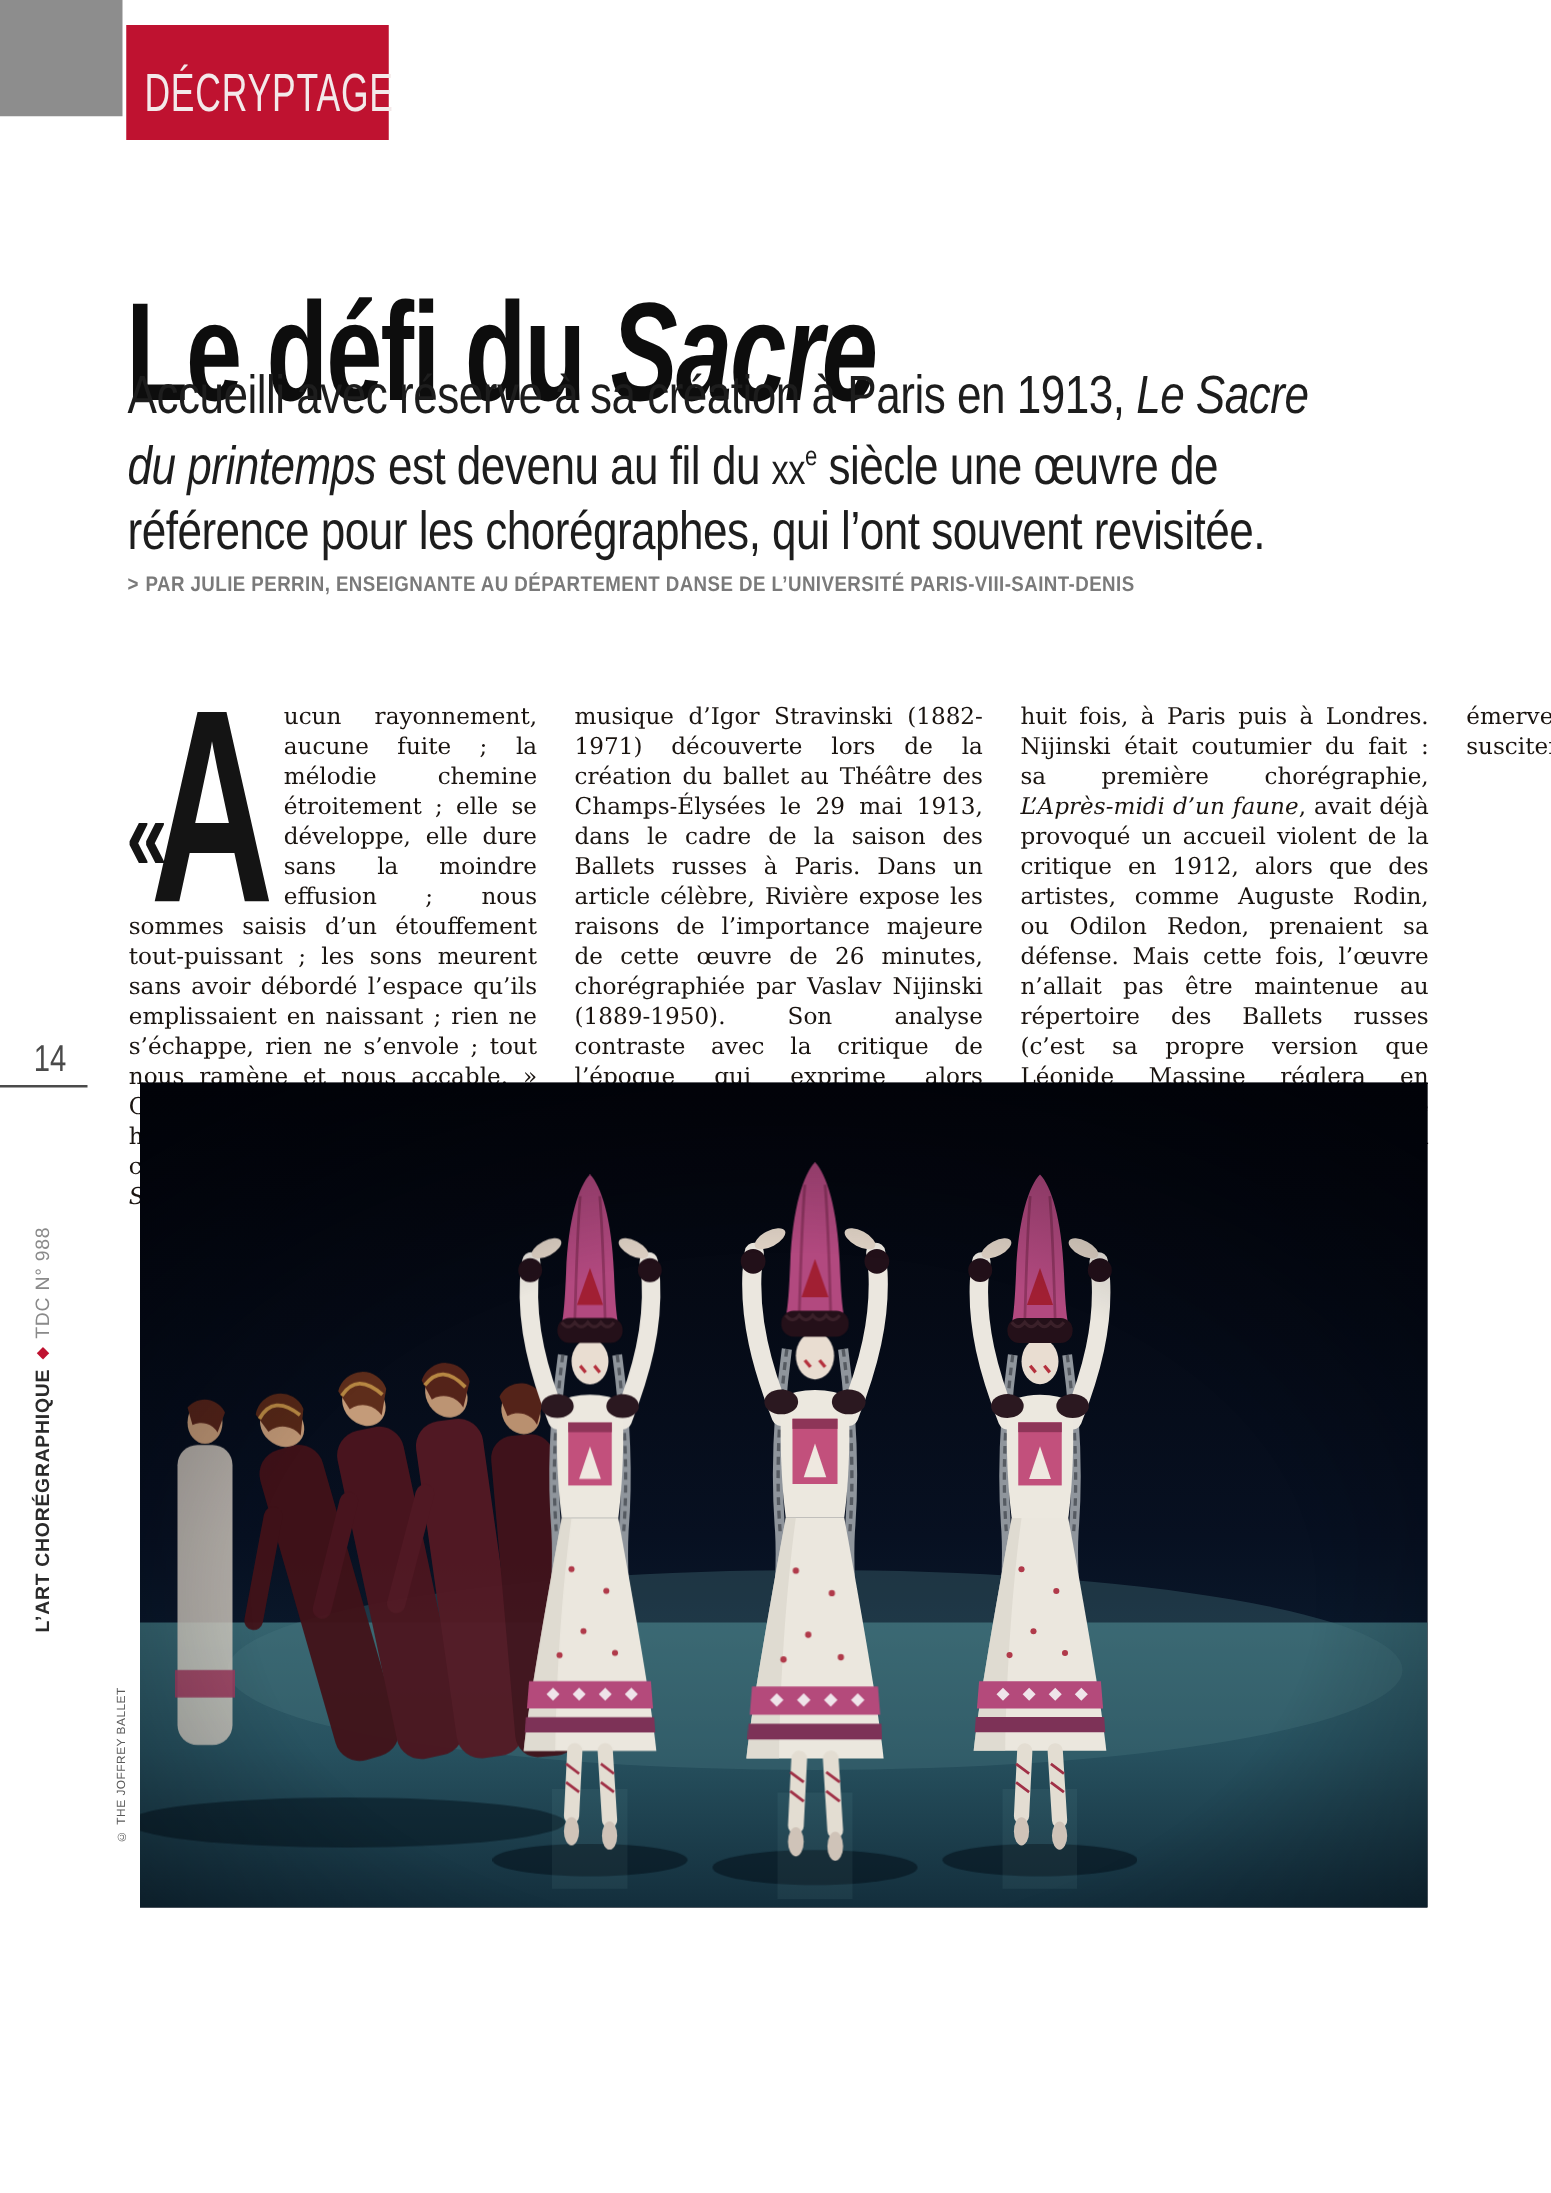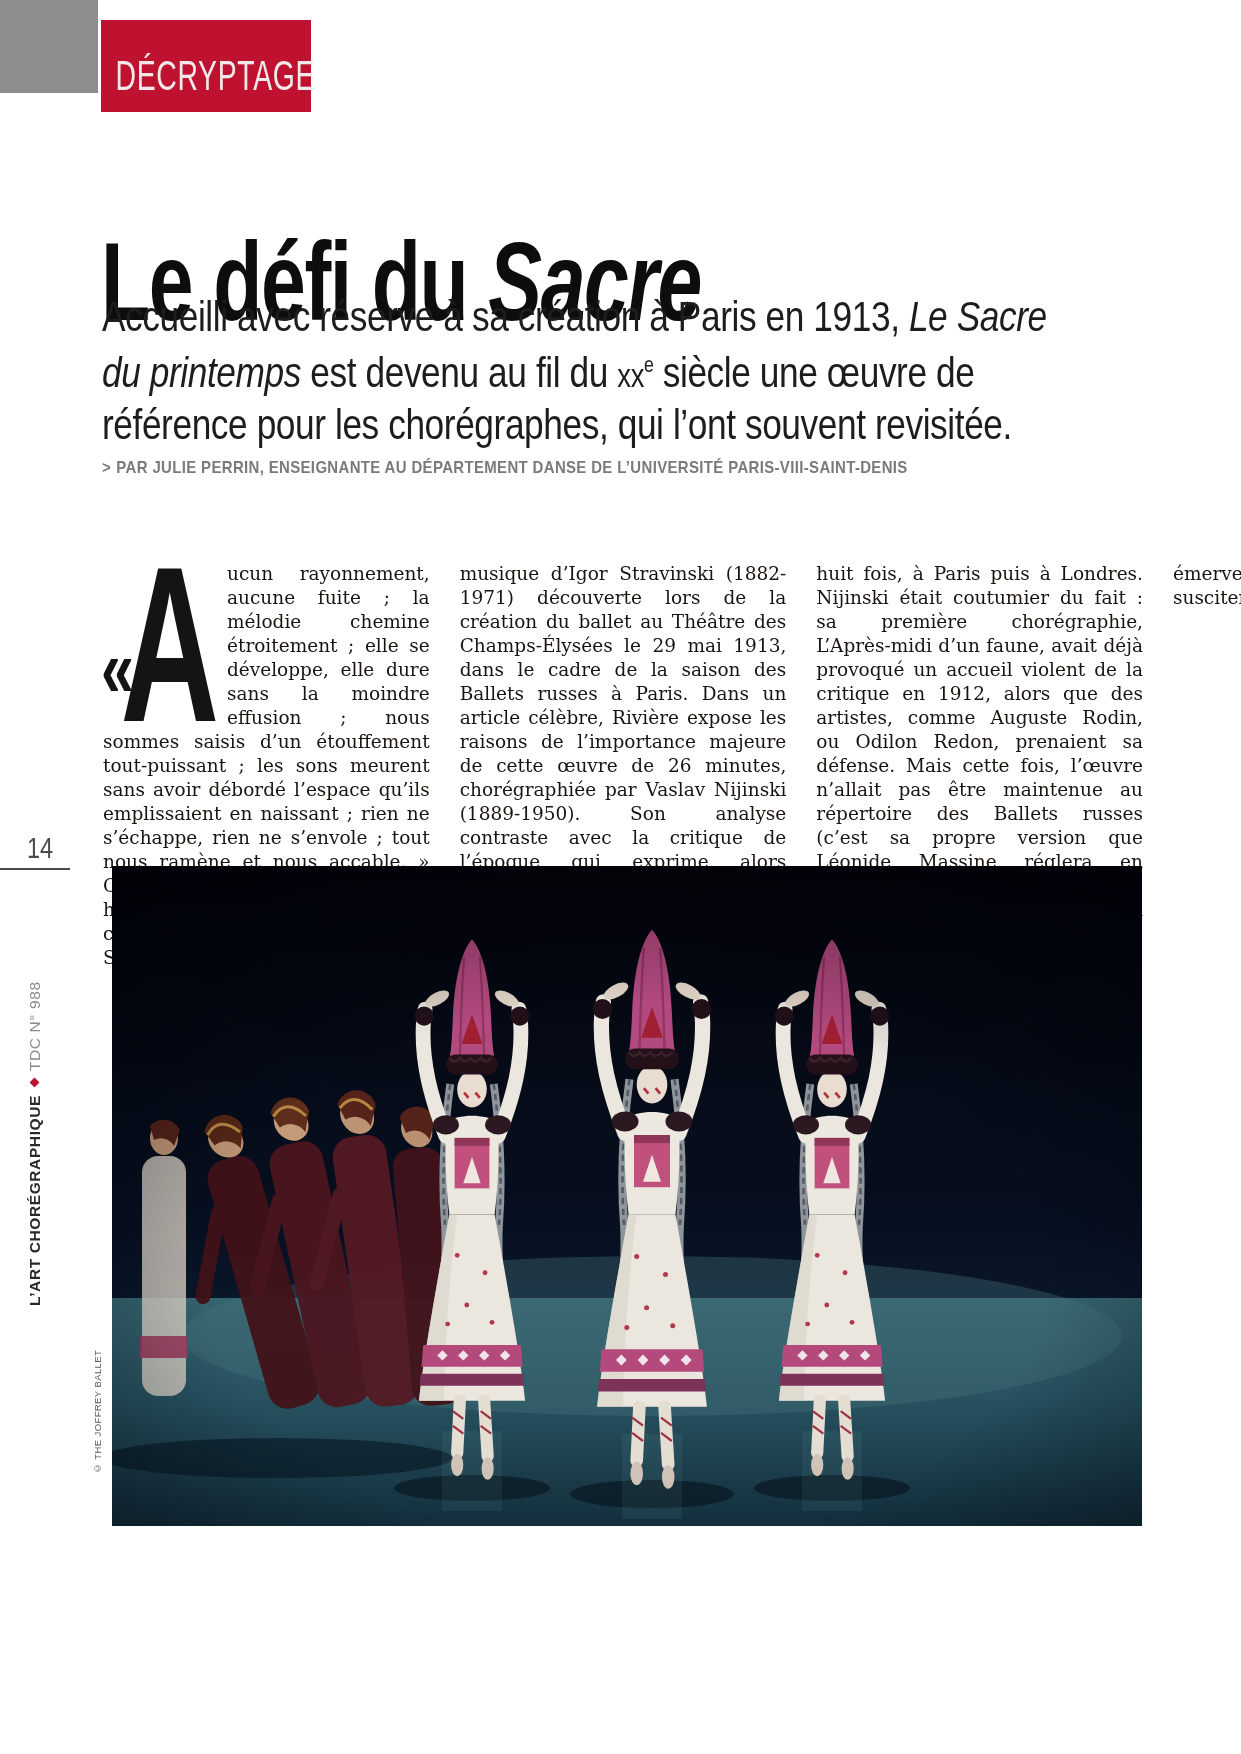--- a/index.html
+++ b/index.html
@@ -40,21 +40,21 @@
   .rail .rail-section{font-weight:700;color:#2a2a2a;}
   .rail .rail-sep{color:#bf1230;font-size:13px;}
   .rail .rail-issue{font-weight:400;color:#8a8a8a;}
 
   
   .body-cols{position:absolute;left:103px;top:562px;width:1040px;height:412px;
              column-count:3;column-gap:30px;
              font-family:"DejaVu Serif", serif;font-size:18.5px;line-height:24px;
              text-align:justify;color:#1a1410;hyphens:auto;}
   .body-cols p{margin:0;}
-  .body-cols .it{}
+  .body-cols .it{font-style:italic;}
   .dropcap{float:left;width:116px;height:164px;position:relative;margin:2px 8px 0 0;}
   .dc-quote{position:absolute;left:-2px;top:64px;font-family:"Liberation Sans",sans-serif;
             font-weight:700;font-size:82px;line-height:82px;color:#141414;
             transform:scaleX(0.72);transform-origin:left top;}
   .dc-letter{position:absolute;right:0;top:0;font-family:"Liberation Sans",sans-serif;
              font-weight:800;font-size:220px;line-height:163px;color:#141414;
              transform:scaleX(0.62);transform-origin:right top;}
 
   
   .photo{position:absolute;left:112px;top:866px;width:1030px;height:660px;background:#05070e;}

